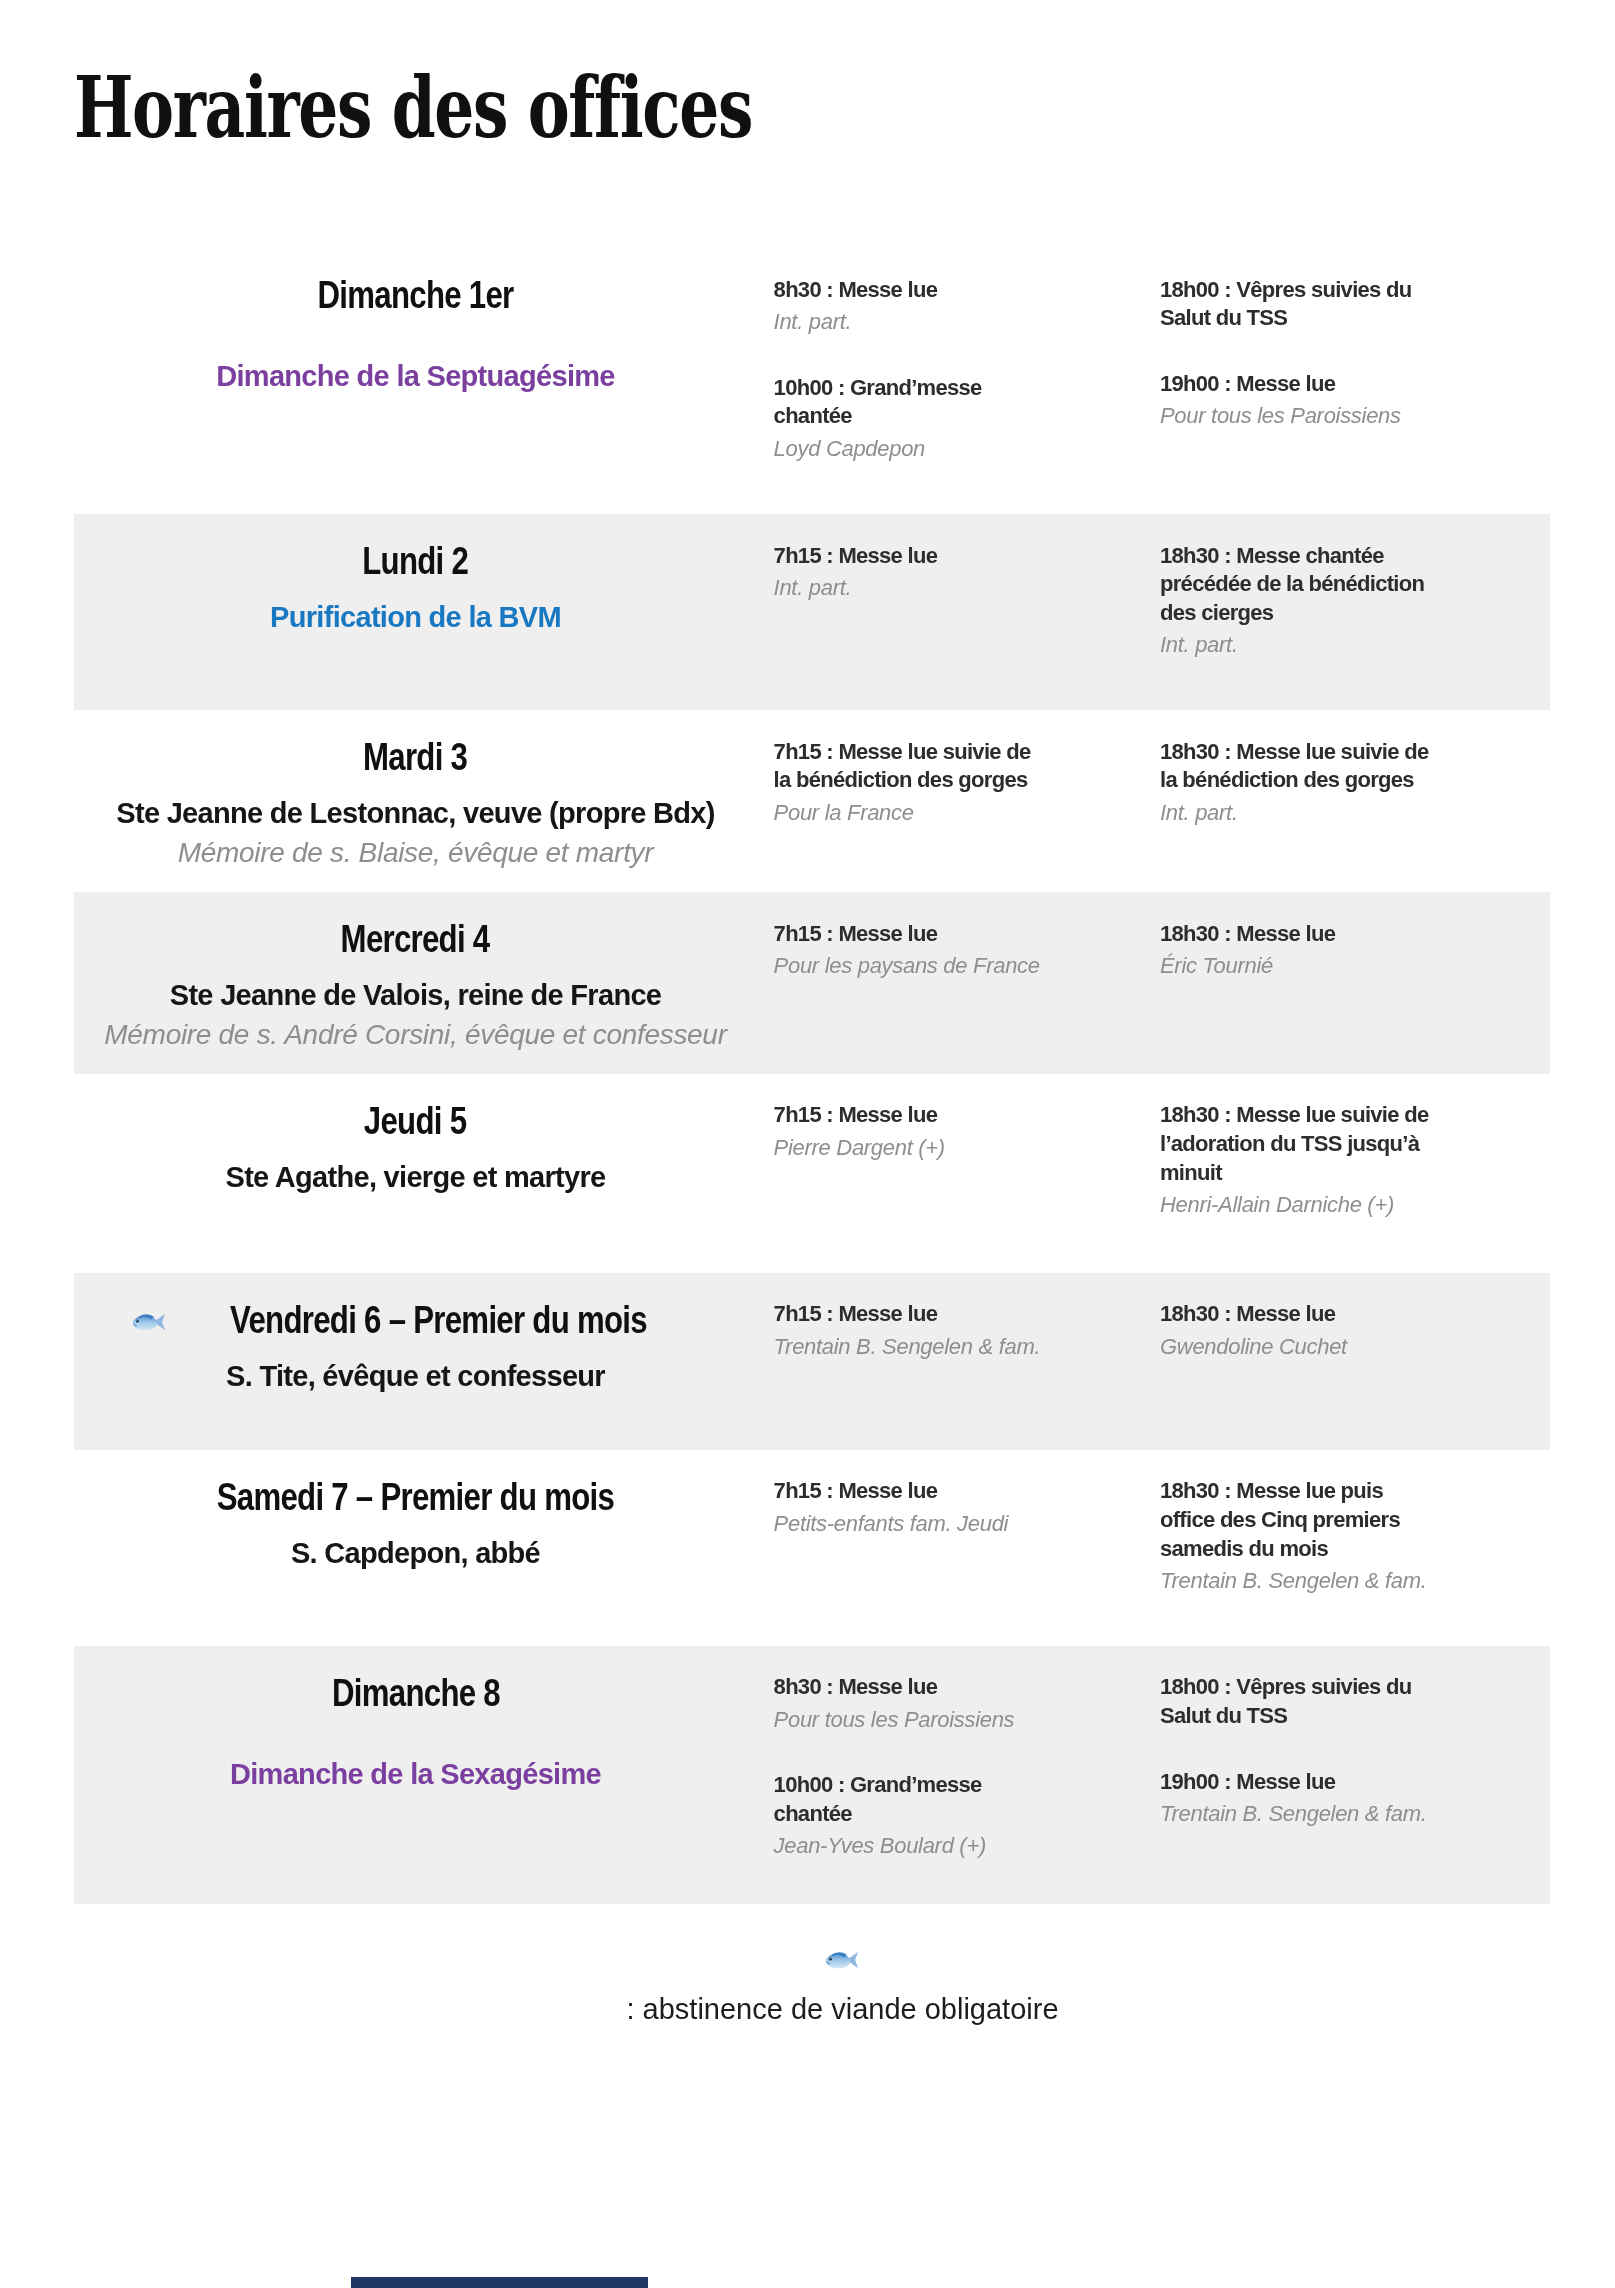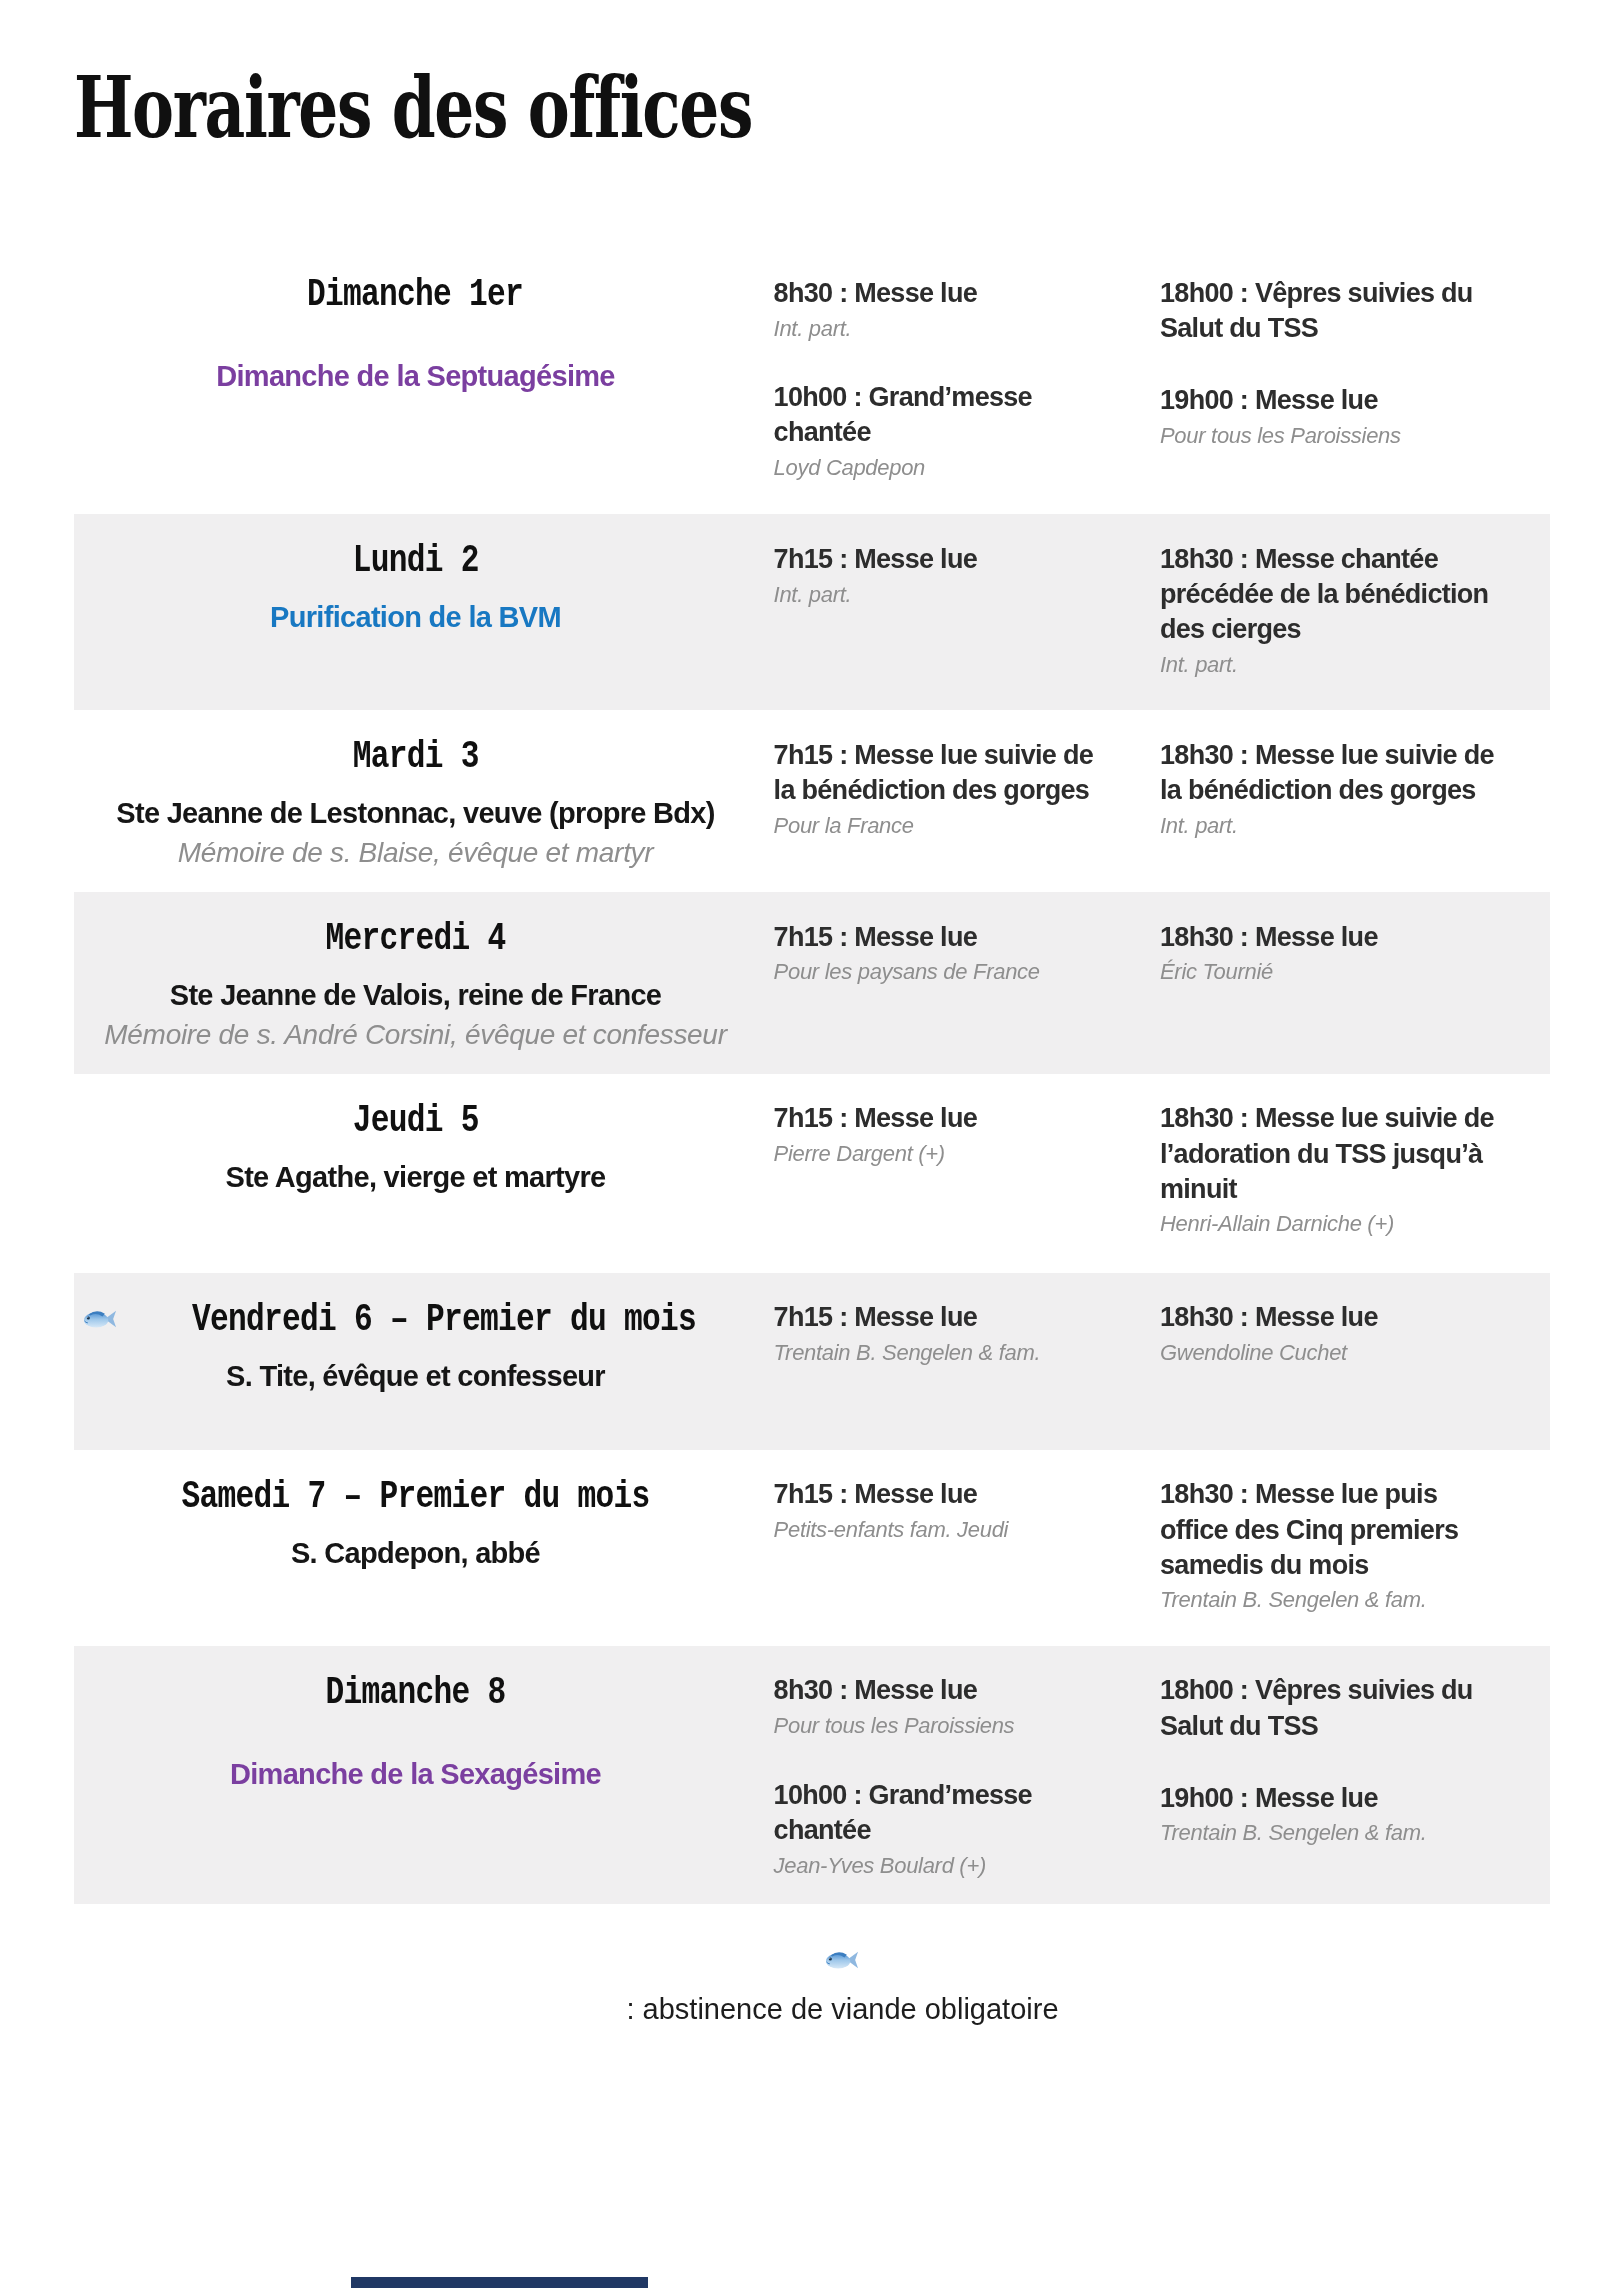--- a/index.html
+++ b/index.html
@@ -38,21 +38,21 @@
   .srow:nth-child(2){min-height:196px;}
   .srow:nth-child(3){min-height:168px;}
   .srow:nth-child(4){min-height:175px;}
   .srow:nth-child(5){min-height:199px;}
   .srow:nth-child(6){min-height:177px;}
   .srow:nth-child(7){min-height:196px;}
   .srow:nth-child(8){min-height:258px;}
 
   .day-cell{text-align:center;padding:0 9.2px;}
   .day-title{
-    font-family:Liberation Mono, monospace;
+    font-family:Liberation Sans, sans-serif;
     font-weight:700;
     font-size:39px;
     line-height:1.1;
     color:#101010;
     white-space:nowrap;
   }
   .day-title-inner{
     display:inline-block;
     transform:scaleX(0.8);
     transform-origin:center;
@@ -81,21 +81,21 @@
     margin-top:3.7px;
     white-space:nowrap;
     line-height:1.25;
   }
 
   .mass-cell{padding:1.8px 0 0 16.6px;}
   .mass-cell.evening{padding-left:11px;}
   .mass-entry + .mass-entry{margin-top:37px;}
   .mass-time-line{
     font-weight:700;
-    font-size:27px;
+    font-size:22px;
     color:#2d2d2d;
     line-height:1.3;
     letter-spacing:-0.7px;
     white-space:nowrap;
   }
   .mass-intention{
     font-style:italic;
     color:#8e8e8e;
     font-size:22px;
     line-height:1.3;

